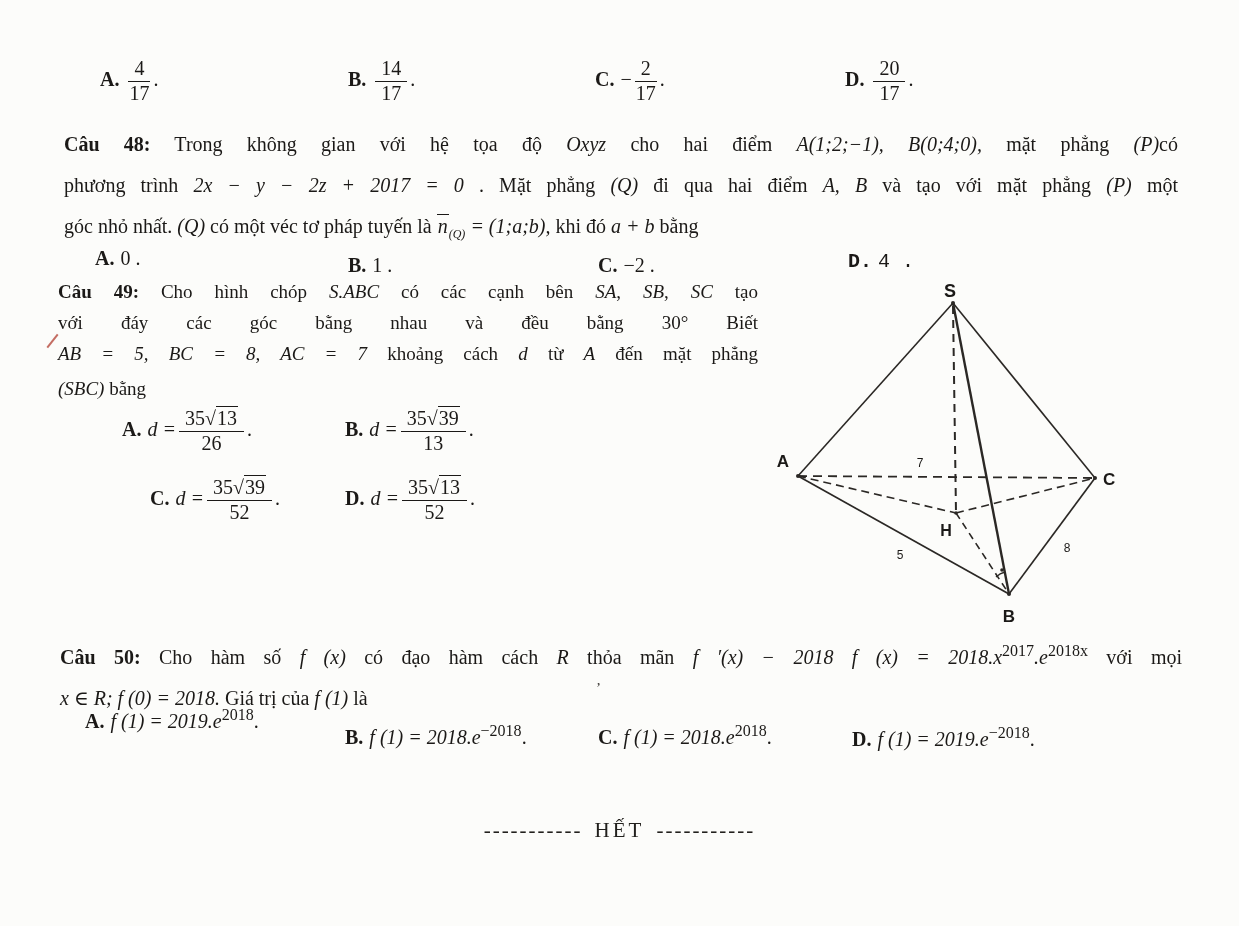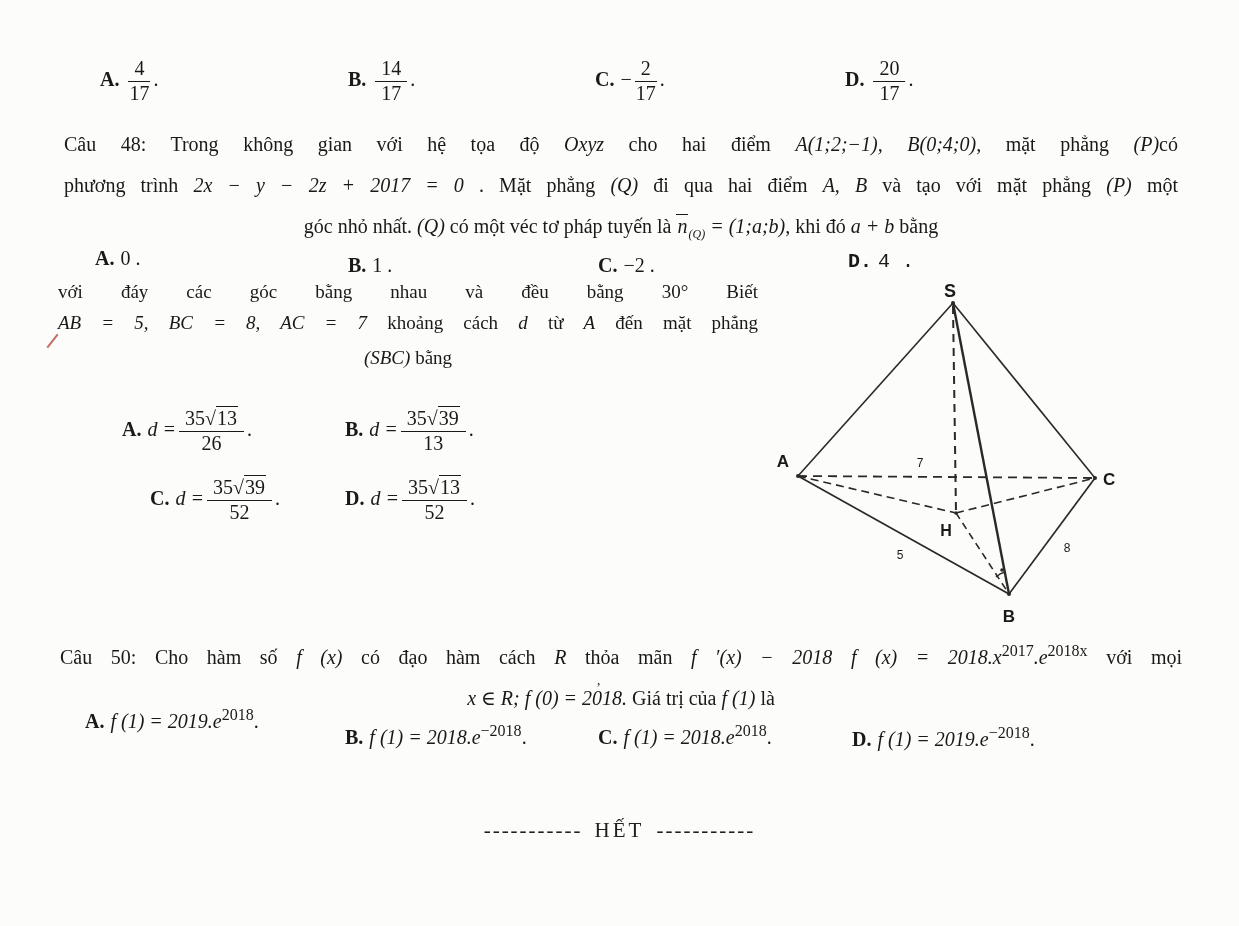--- a/index.html
+++ b/index.html
@@ -3,35 +3,35 @@
 <meta charset="utf-8">
 <style>
   html,body{margin:0;padding:0;}
   body{
     width:1239px;height:926px;position:relative;overflow:hidden;
     background:#fcfcfa;color:#1b1917;
     font-family:"Liberation Serif","DejaVu Serif",serif;
     font-size:20px;
   }
   .abs{position:absolute;}
-  .b{font-weight:normal;}
+  .b{font-weight:bold;}
   .i{font-style:italic;}
   .jline{text-align:justify;text-align-last:justify;}
   
   .frac{display:inline-block;text-align:center;vertical-align:middle;line-height:1.08;margin:0 3px;}
   .frac .top{display:block;padding:0 6px 1px;border-bottom:1.7px solid #1b1917;}
   .frac .bot{display:block;padding-top:1px;}
   
   .sqrt-sign{font-style:normal;}
   .rad{border-top:1.4px solid #1b1917;padding:0 1px;}
   
   .ov{font-style:italic;border-top:1.3px solid #1b1917;padding:0 1px;}
   sub{font-size:12px;}
   sup{font-size:16px;}
-  .q-block div{white-space:nowrap;text-align:center;}
+  .q-block div{white-space:nowrap;}
   .q-block .jline{white-space:normal;}
   .ans-letter{font-weight:bold;margin-right:6px;}
   .red-mark{
     position:absolute;left:44px;top:340px;width:17px;height:0;
     border-top:2.5px solid rgba(186,84,72,.85);transform:rotate(-52deg);
   }
   .speck{position:absolute;left:596px;top:680px;font-size:15px;color:#3a3733;}
   .footer-line{position:absolute;top:818px;left:0;width:1239px;text-align:center;
     font-size:21px;letter-spacing:1px;color:#22201d;}
   .footer-line .dashes{letter-spacing:2px;}
@@ -69,20 +69,23 @@
 </div>
 
 <div>
   <span class="abs" style="left:95px;top:247px;"><span class="ans-letter">A.</span><span>0 .</span></span>
   <span class="abs" style="left:348px;top:247px;margin-top:7px;"><span class="ans-letter">B.</span><span>1 .</span></span>
   <span class="abs" style="left:598px;top:254px;"><span class="ans-letter">C.</span><span>−2 .</span></span>
   <span class="abs" style="left:848px;top:250px;font-family:Liberation Mono, monospace;"><span class="ans-letter">D.</span><span>4 .</span></span>
 </div>
 
 <div class="abs q-block" style="left:58px;top:276px;width:700px;line-height:31px;font-size:19px;">
+  <div class="jline">
+    <span class="b">Câu 49:</span><span> Cho hình chóp </span><span class="i">S.ABC</span><span> có các cạnh bên </span><span class="i">SA</span><span>, </span><span class="i">SB</span><span>, </span><span class="i">SC</span><span> tạo</span>
+  </div>
   <div class="jline">với đáy các góc bằng nhau và đều bằng 30° Biết</div>
   <div class="jline">
     <span class="i">AB = 5, BC = 8, AC = 7</span><span> khoảng cách </span><span class="i">d</span><span> từ </span><span class="i">A</span><span> đến mặt phẳng</span>
   </div>
   <div style="padding-top:4px;">
     <span class="i">(SBC)</span><span> bằng</span>
   </div>
 </div>
 
 <div>

